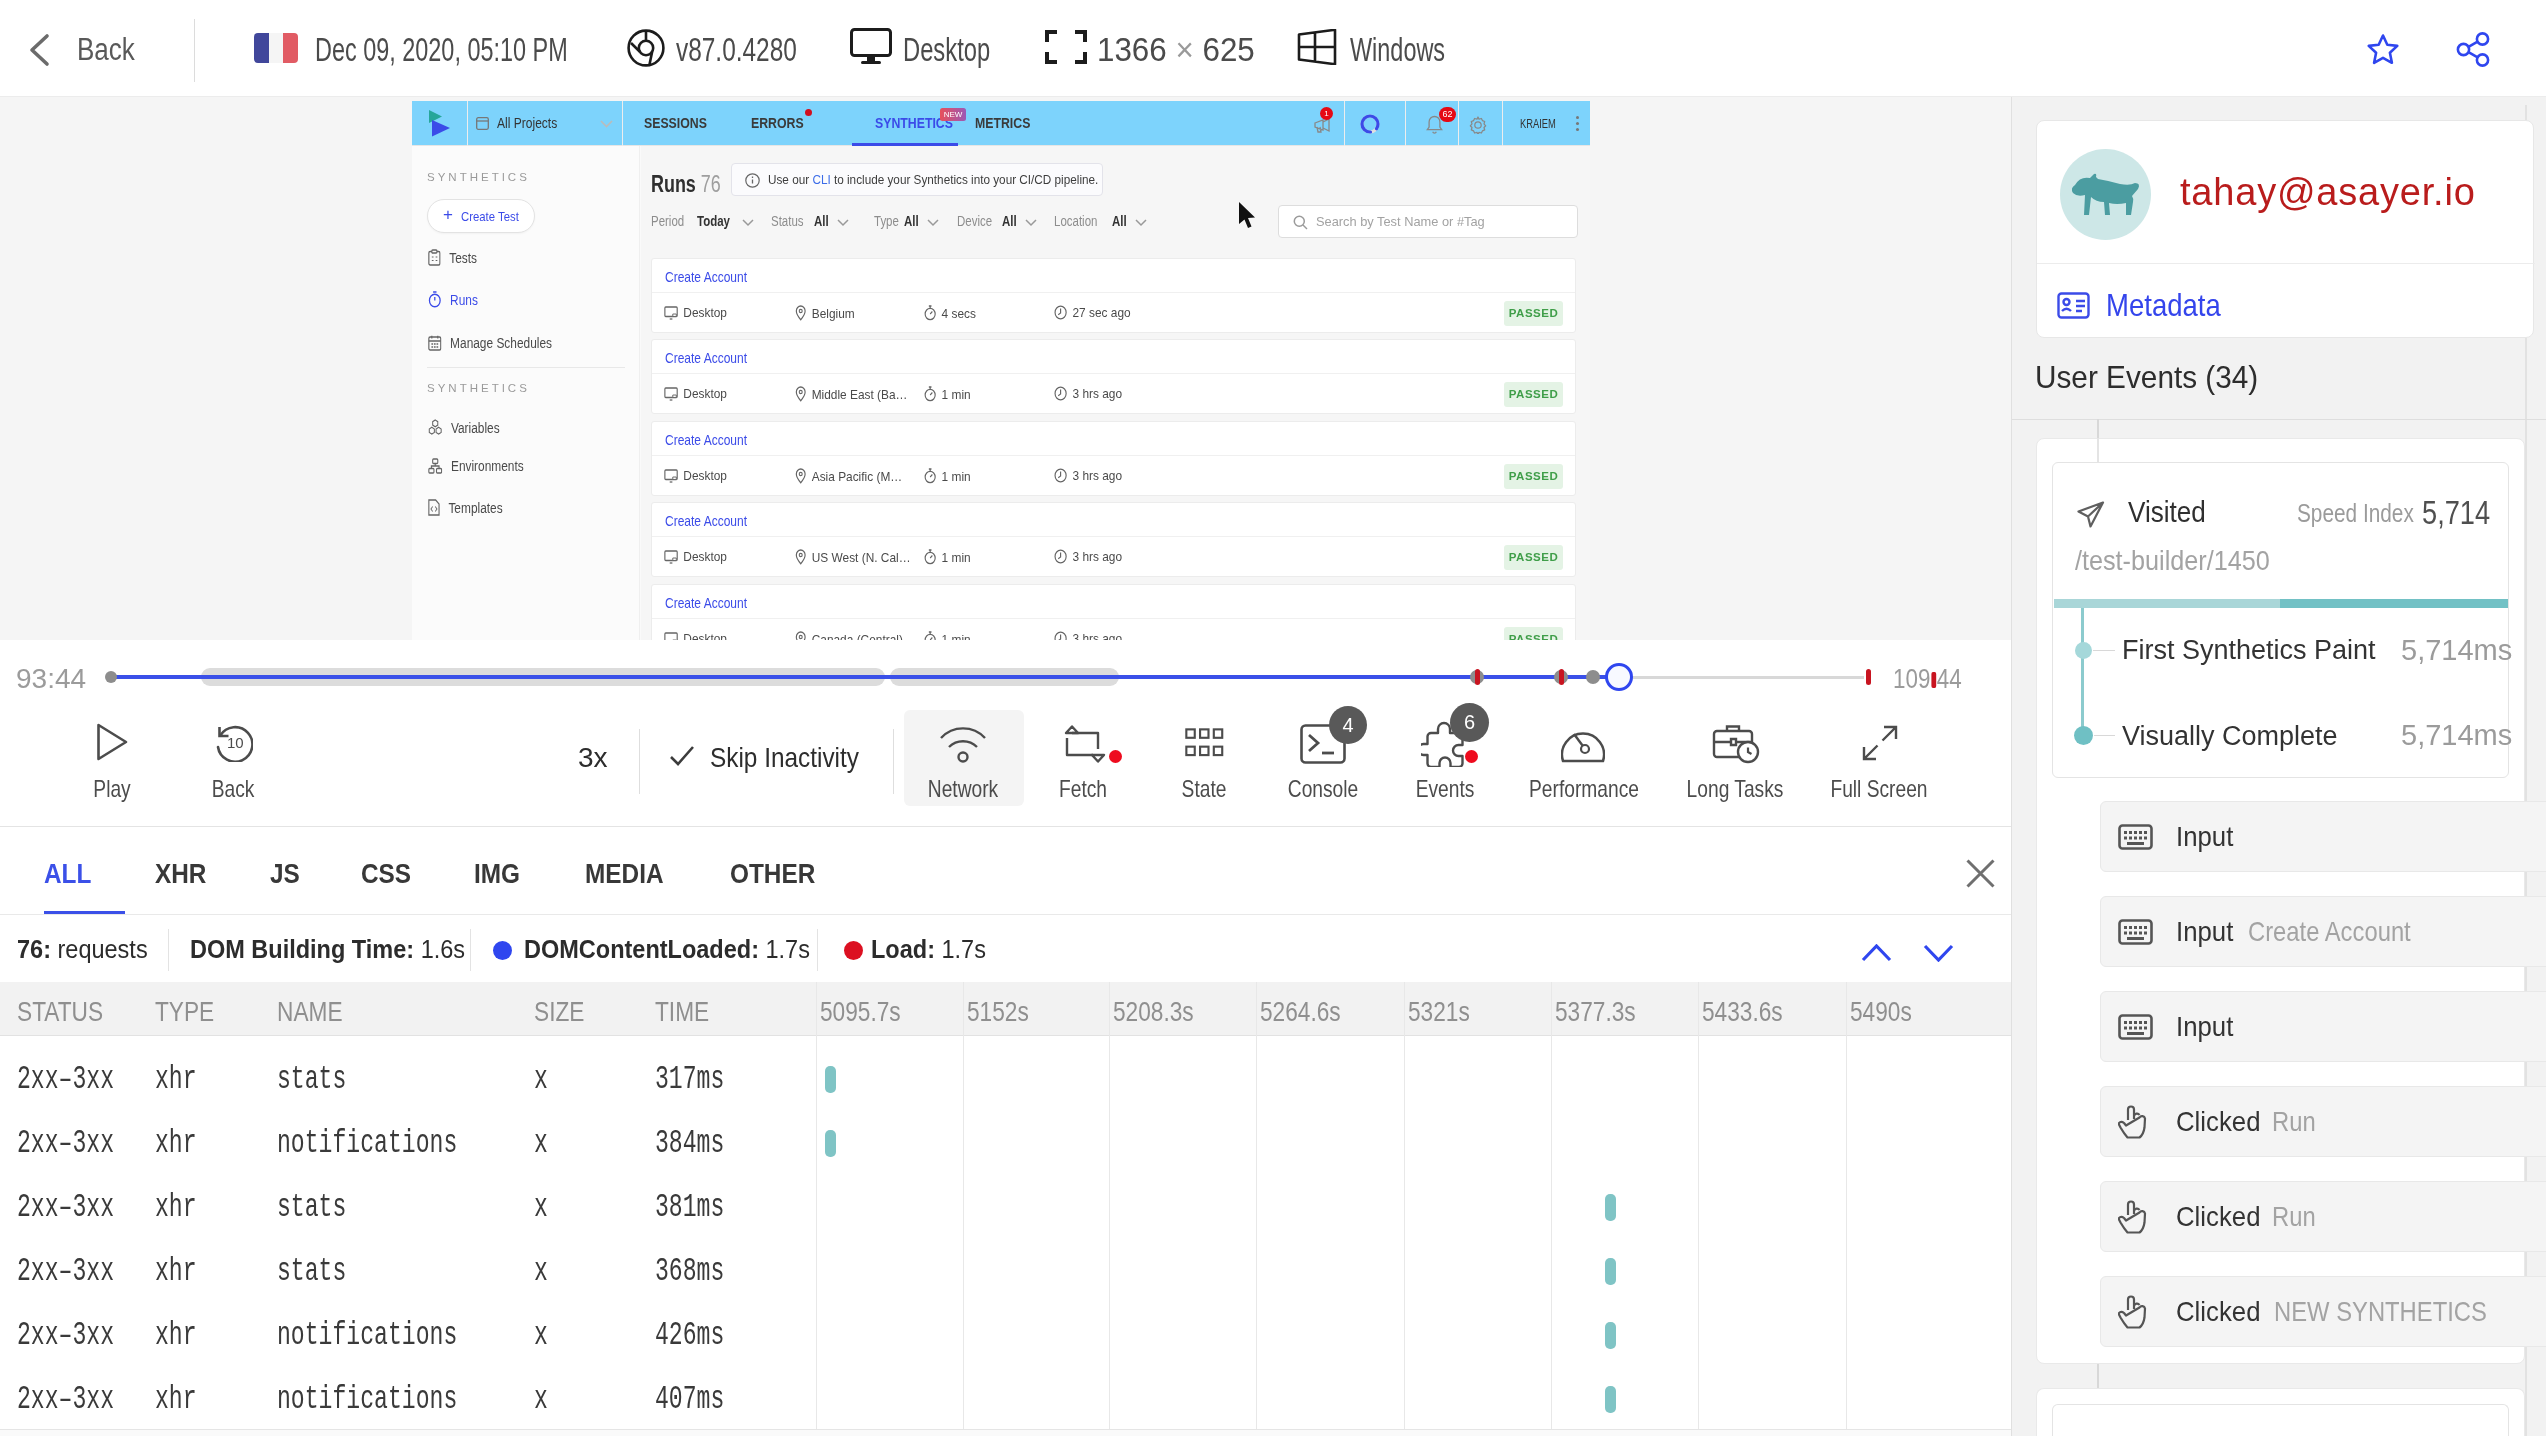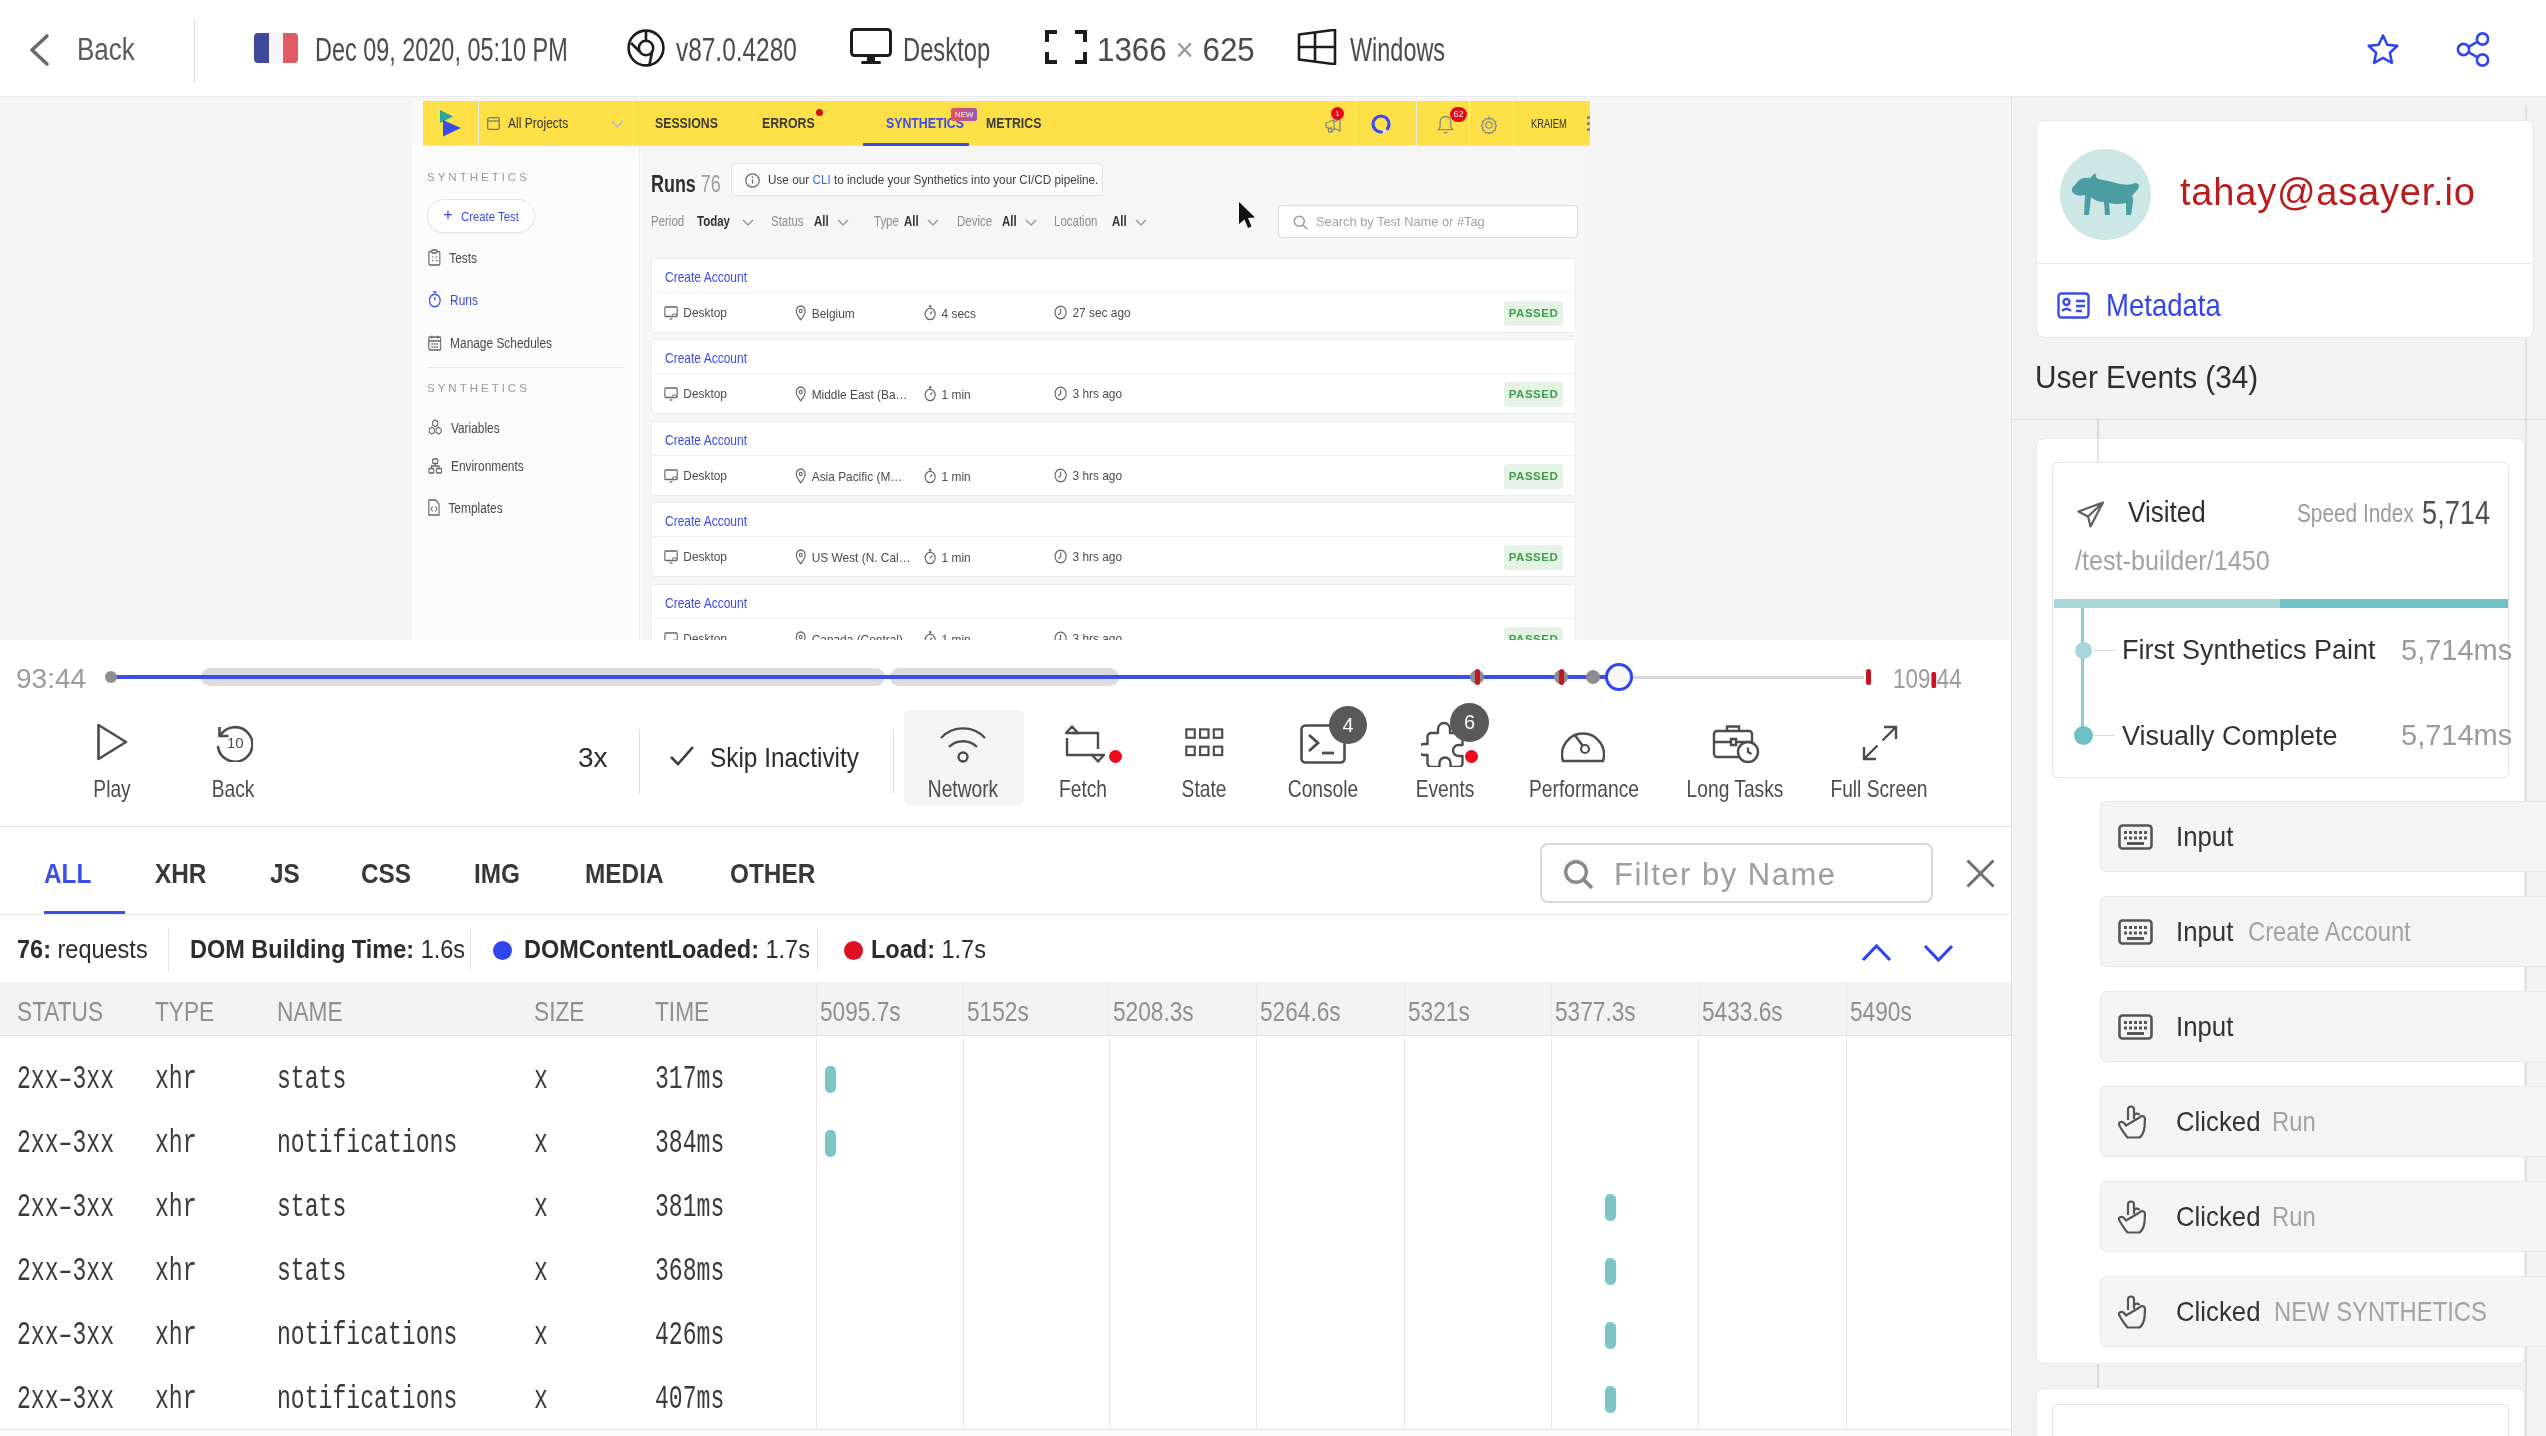--- a/index.html
+++ b/index.html
@@ -93,21 +93,21 @@
           <circle cx="27.5" cy="8" r="5.6"></circle>
           <circle cx="8.5" cy="18.5" r="5.6"></circle>
           <circle cx="27.5" cy="29" r="5.6"></circle>
           <path d="M13.5 15.8 L22.6 10.6 M13.5 21.2 L22.6 26.4"></path>
         </g>
       </svg>
   </div>
   <div id="stage">
       <div id="app">
 
-    <div class="abs" style="left:11px;top:0;width:1178px;height:45px;background:#fde047;border-bottom:1px solid #e6e6e6">
+    <div class="abs" style="left:0;top:0;width:1178px;height:45px;background:#7dd3fc;border-bottom:1px solid #e6e6e6">
       <svg class="abs" style="left:16px;top:9px" width="28" height="27" viewBox="0 0 28 27">
         <path d="M1 0 L14 6.5 L1 13 Z" fill="#26a69a"></path>
         <path d="M4 10 L22 18 L4 26.5 Z" fill="#3b4be8"></path>
       </svg>
       <div class="abs" style="left:55px;top:0;width:1px;height:45px;background:#ededed"></div>
       <svg class="abs" style="left:64px;top:16px" width="13" height="13" viewBox="0 0 13 13">
             <rect x="0.7" y="0.7" width="11.6" height="11.6" rx="1.5" fill="none" stroke="#777" stroke-width="1.3"></rect>
             <line x1="0.7" y1="4" x2="12.3" y2="4" stroke="#777" stroke-width="1.3"></line>
           </svg>
       <div class="abs appnav-t" style="left:85px;top:14px;color:#333;transform:scaleX(0.86);transform-origin:0 50%">All Projects</div>
@@ -465,27 +465,20 @@
   </div>
   <div id="netpanel">
     <div class="ntab" style="left:44px;color:#3b50e8">ALL</div>
     <div class="abs" style="left:44px;top:84px;width:81px;height:3px;background:#3b50e8"></div>
     <div class="ntab" style="left:155px">XHR</div>
     <div class="ntab" style="left:270px">JS</div>
     <div class="ntab" style="left:361px">CSS</div>
     <div class="ntab" style="left:474px">IMG</div>
     <div class="ntab" style="left:585px">MEDIA</div>
     <div class="ntab" style="left:730px">OTHER</div>
-    <div class="abs" style="left:1540px;top:16px;width:393px;height:60px;border:2px solid #d8d8d8;border-radius:8px;background:#fff">
-      <svg class="abs" style="left:21px;top:14px" width="32" height="32" viewBox="0 0 32 32">
-          <circle cx="13" cy="13" r="10.3" fill="none" stroke="#8a8a8a" stroke-width="3.4"></circle>
-          <line x1="20.5" y1="20.5" x2="29" y2="29" stroke="#8a8a8a" stroke-width="3.8"></line>
-        </svg>
-      <span class="abs" style="left:72px;top:12px;font-size:31px;color:#9e9e9e;letter-spacing:1.5px">Filter by Name</span>
-    </div>
     <svg class="abs" style="left:1965px;top:31px" width="31" height="31" viewBox="0 0 31 31">
         <path d="M2.5 2.5 L28.5 28.5 M28.5 2.5 L2.5 28.5" stroke="#6f6f6f" stroke-width="3"></path>
       </svg>
     <div class="abs" style="left:0;top:87px;width:2011px;height:1px;background:#e9e9e9"></div>
 
     <div class="abs nsum" style="left:17px;top:108px"><b>76:</b> requests</div>
     <div class="abs" style="left:168px;top:102px;width:1px;height:42px;background:#e3e3e3"></div>
     <div class="abs nsum" style="left:190px;top:108px"><b>DOM Building Time:</b> 1.6s</div>
     <div class="abs" style="left:470px;top:102px;width:1px;height:42px;background:#e3e3e3"></div>
     <div class="abs" style="left:493px;top:114px;width:19px;height:19px;border-radius:50%;background:#2f46ef"></div>

